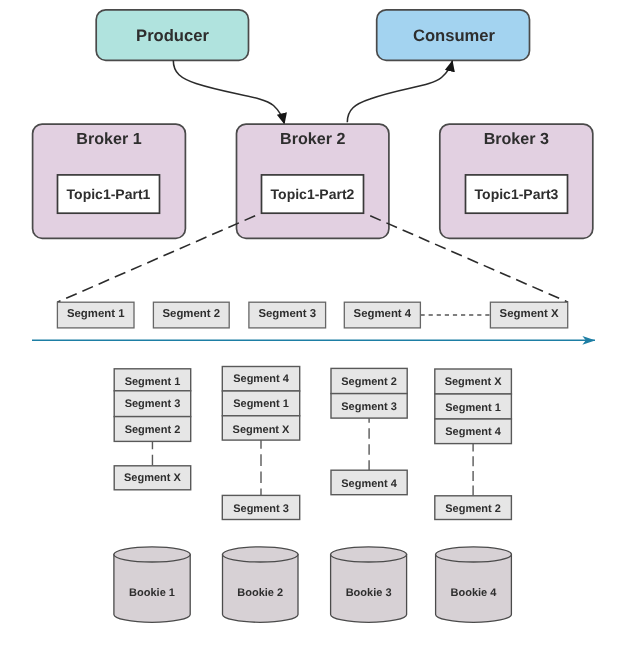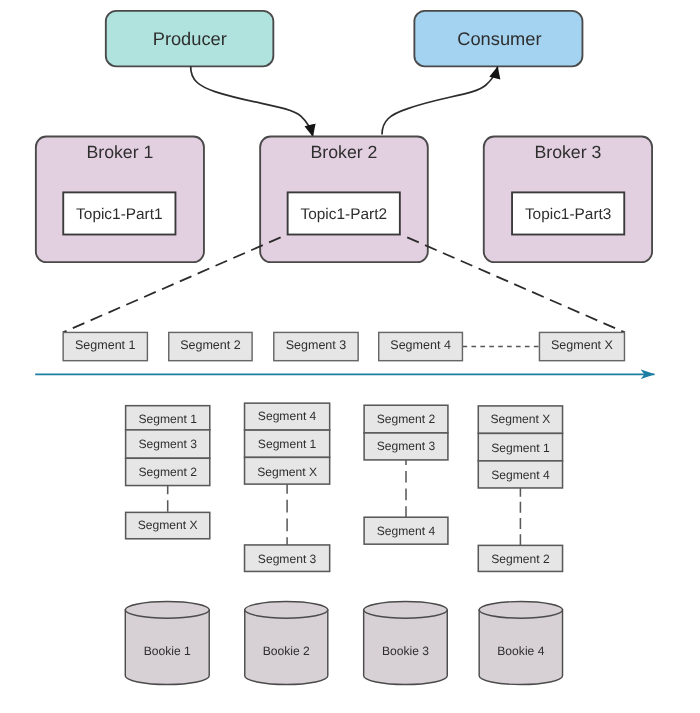--- a/index.html
+++ b/index.html
@@ -1,20 +1,20 @@
 <!DOCTYPE html>
 <html><head>
 <meta charset="utf-8">
 <title>Pulsar Topic Segment Storage Diagram</title>
 <style>
   html,body{margin:0;padding:0;background:#ffffff;}
   body{width:636px;height:648px;overflow:hidden;
        font-family:"Liberation Sans",sans-serif;color:#333333;}
   #stage{position:relative;width:636px;height:648px;background:#fff;
-         -webkit-font-smoothing:antialiased;text-rendering:geometricPrecision;}
+         -webkit-font-smoothing:antialiased;text-rendering:geometricPrecision;font-weight:bold;}
   svg.diagram{position:absolute;left:0;top:0;width:636px;height:648px;display:block;}
   .nodeLabel{font-family:"Liberation Sans",sans-serif;fill:#2e2e2e;text-anchor:middle;dominant-baseline:alphabetic;}
 </style>
 </head>
 <body>
 
 <div id="stage">
   <svg class="diagram" viewBox="0 0 636 648" xmlns="http://www.w3.org/2000/svg">
     <defs>
       <marker id="arrH" viewBox="0 0 10 10" refX="9.6" refY="5" markerWidth="11.5" markerHeight="11.5" orient="auto-start-reverse" markerUnits="userSpaceOnUse">

